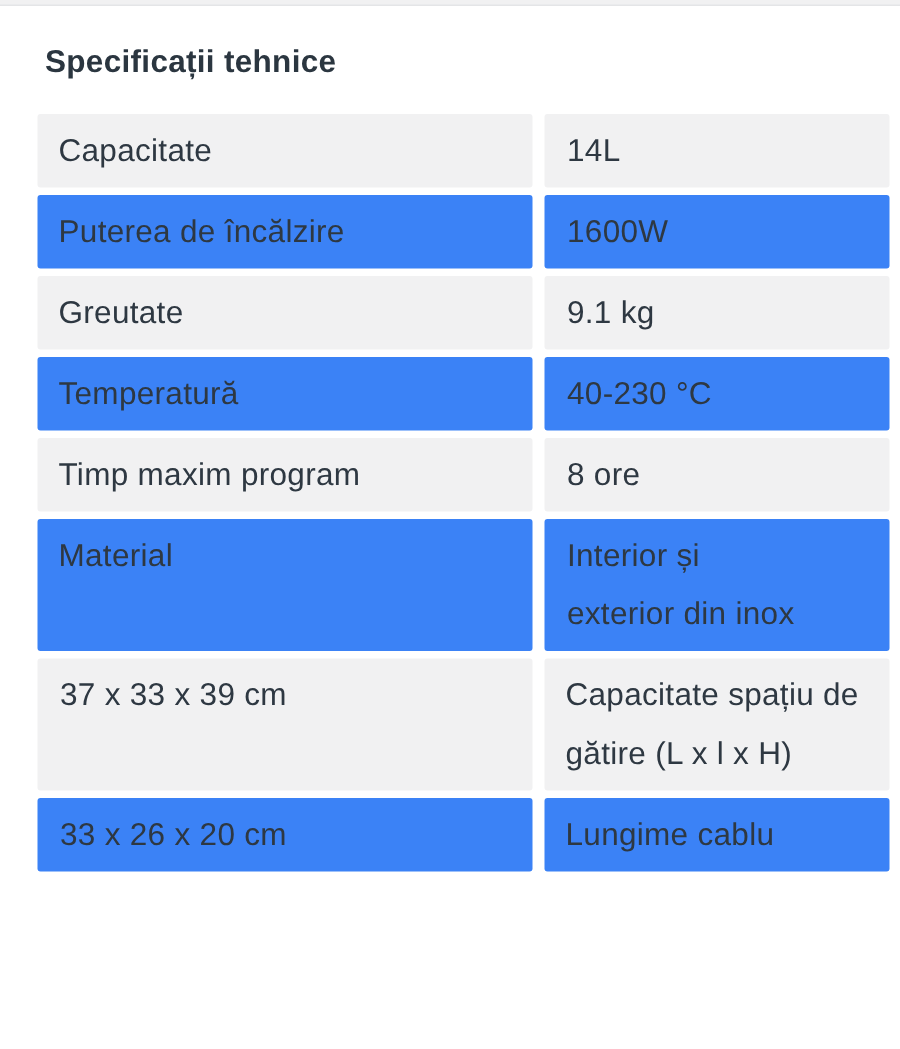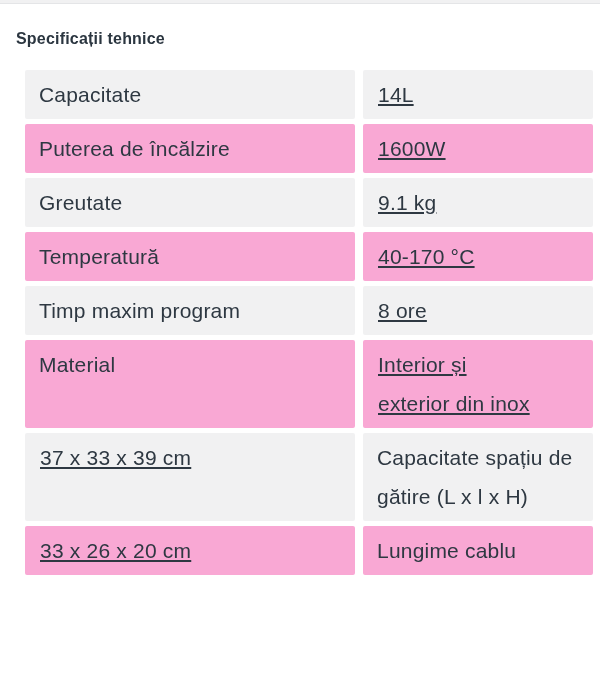--- a/index.html
+++ b/index.html
@@ -15,67 +15,67 @@
     font-family:"Liberation Sans", sans-serif;
     color:var(--text);
     overflow:hidden;
   }
   .top-strip{
     height:4px;
     background:var(--row-alt-bg);
     border-bottom:1px solid var(--divider);
   }
   .section-title{
-    margin:26px 0 0 16px;
-    font-size:16px;
+    margin:26px 0 0 30px;
+    font-size:21px;
     font-weight:700;
     letter-spacing:.2px;
     color:var(--heading);
   }
   .specs-table{
     display:grid;
     grid-template-columns:330px 230px;
     column-gap:8px;
     row-gap:5px;
     margin:22px 0 0 25px;
     width:568px;
   }
   .cell{
-    background:#f9a8d4;
+    background:#3b82f6;
     border-radius:2px;
     font-size:21px;
     line-height:39px;
     letter-spacing:.2px;
     white-space:pre-line;
     color:var(--text);
   }
   
   .cell:nth-child(4n+1),
   .cell:nth-child(4n+2){
     background:var(--row-alt-bg);
   }
   .label-cell{padding:5px 8px 5px 14px;}
-  .value-cell{padding:5px 6px 5px 15px;text-decoration:underline;}
+  .value-cell{padding:5px 6px 5px 15px;}
 </style>
 </head>
 <body>
 
 <div class="top-strip"></div>
 
 <h2 class="section-title">Specificații tehnice</h2>
 
 <div class="specs-table">
     <div class="cell label-cell">Capacitate</div>
     <div class="cell value-cell">14L</div>
     <div class="cell label-cell">Puterea de încălzire</div>
     <div class="cell value-cell">1600W</div>
     <div class="cell label-cell">Greutate</div>
     <div class="cell value-cell">9.1 kg</div>
     <div class="cell label-cell">Temperatură</div>
-    <div class="cell value-cell">40-170 °C</div>
+    <div class="cell value-cell">40-230 °C</div>
     <div class="cell label-cell">Timp maxim program</div>
     <div class="cell value-cell">8 ore</div>
     <div class="cell label-cell">Material</div>
     <div class="cell value-cell">Interior și
 exterior din inox</div>
     <div class="cell value-cell">37 x 33 x 39 cm</div>
     <div class="cell label-cell">Capacitate spațiu de
 gătire (L x l x H)</div>
     <div class="cell value-cell">33 x 26 x 20 cm</div>
     <div class="cell label-cell">Lungime cablu</div>

